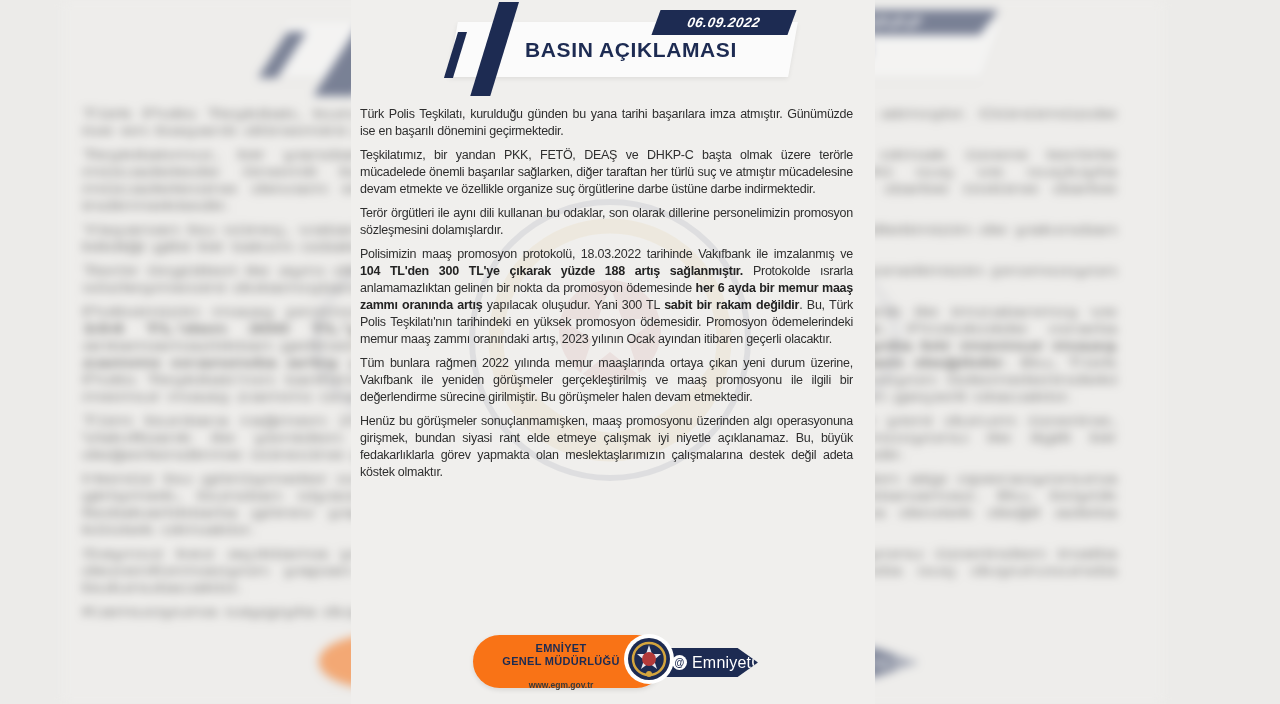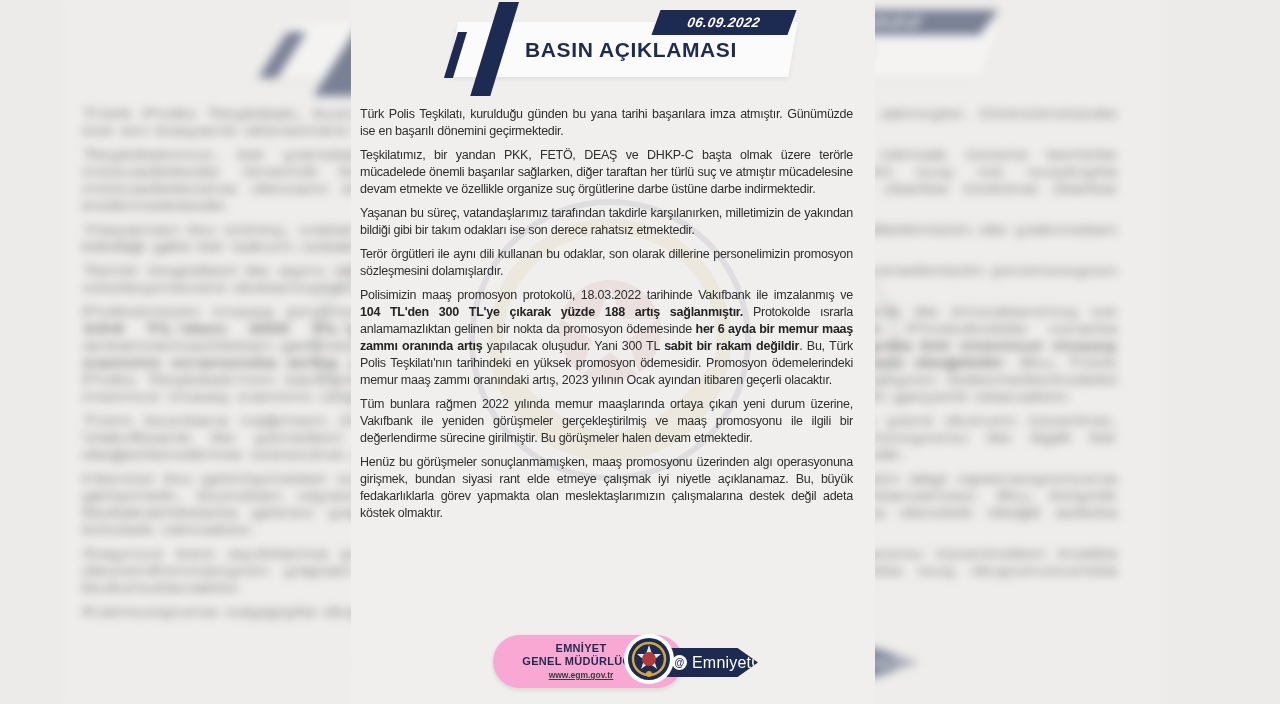--- a/index.html
+++ b/index.html
@@ -48,27 +48,27 @@
   
   .content{
     position:absolute; left:9px; top:106px; width:498px;
     font-size:12.5px; line-height:17px; letter-spacing:-0.25px;
     color:#2e2e2e; text-align:justify; z-index:1;
   }
   .content p{margin:0 5px 7px 0;}
   .content b{font-weight:bold; color:#232323;}
   
   .org-pill{
-    position:absolute; left:142px; top:635px; width:190px; height:53px;
-    background:#f9a8d4; border-radius:27px;
+    position:absolute; left:122px; top:635px; width:190px; height:53px;
+    background:#f97316; border-radius:27px;
     box-shadow:0 2px 5px rgba(0,0,0,0.10); z-index:2;
   }
   .org-text{position:absolute; left:18px; top:7px; width:140px; text-align:center;}
   .org-line{color:#1d2b52; font-size:11px; font-weight:bold; line-height:13px; letter-spacing:0.3px;}
-  .org-site{color:#3a3a3a; font-size:8.5px; font-weight:bold; margin-top:2px;text-decoration:underline;}
+  .org-site{color:#3a3a3a; font-size:8.5px; font-weight:bold; margin-top:12px;}
   .emblem{position:absolute; left:273px; top:634px; width:50px; height:50px; z-index:4;}
   .handle-banner{
     position:absolute; left:305px; top:648px; width:102px; height:29px;
     background:#1d2b52; z-index:3;
     clip-path:polygon(0 0, 80% 0, 100% 50%, 80% 100%, 0 100%);
     display:flex; align-items:center; padding-left:16px; box-sizing:border-box;
   }
   .at-circle{
     width:15px; height:15px; border-radius:50%; background:#ffffff;
     color:#1d2b52; font-size:10px; font-weight:bold; text-align:center;
@@ -165,21 +165,20 @@
         <circle cx="50" cy="50" r="38" fill="none" stroke="#d4a53e" stroke-width="5"></circle>
         <path d="M14,60 Q30,82 50,84 Q70,82 86,60" fill="none" stroke="#d4a53e" stroke-width="6"></path>
         <circle cx="50" cy="47" r="17" fill="#b33a3a"></circle>
         <path d="M50 32 L54 43 L66 43 L56 50 L60 62 L50 54 L40 62 L44 50 L34 43 L46 43 Z" fill="#ffffff" opacity="0.9"></path>
       </svg>
     </div>
 
     <section class="content" id="content">
         <p><span>Türk Polis Teşkilatı, kurulduğu günden bu yana tarihi başarılara imza atmıştır. Günümüzde ise en başarılı dönemini geçirmektedir.</span></p>
         <p><span>Teşkilatımız, bir yandan PKK, FETÖ, DEAŞ ve DHKP-C başta olmak üzere terörle mücadelede önemli başarılar sağlarken, diğer taraftan her türlü suç ve atmıştır mücadelesine devam etmekte ve özellikle organize suç örgütlerine darbe üstüne darbe indirmektedir.</span></p>
-        <p><span>Yaşanan bu süreç, vatandaşlarımız tarafından takdirle karşılanırken, milletimizin de yakından bildiği gibi bir takım odakları ise son derece rahatsız etmektedir.</span></p>
         <p><span>Terör örgütleri ile aynı dili kullanan bu odaklar, son olarak dillerine personelimizin promosyon sözleşmesini dolamışlardır.</span></p>
         <p><span>Polisimizin maaş promosyon protokolü, 18.03.2022 tarihinde Vakıfbank ile imzalanmış ve </span><b>104 TL'den 300 TL'ye çıkarak yüzde 188 artış sağlanmıştır.</b><span> Protokolde ısrarla anlamamazlıktan gelinen bir nokta da promosyon ödemesinde </span><b>her 6 ayda bir memur maaş zammı oranında artış</b><span> yapılacak oluşudur. Yani 300 TL </span><b>sabit bir rakam değildir</b><span>. Bu, Türk Polis Teşkilatı'nın tarihindeki en yüksek promosyon ödemesidir. Promosyon ödemelerindeki memur maaş zammı oranındaki artış, 2023 yılının Ocak ayından itibaren geçerli olacaktır.</span></p>
         <p><span>Tüm bunlara rağmen 2022 yılında memur maaşlarında ortaya çıkan yeni durum üzerine, Vakıfbank ile yeniden görüşmeler gerçekleştirilmiş ve maaş promosyonu ile ilgili bir değerlendirme sürecine girilmiştir. Bu görüşmeler halen devam etmektedir.</span></p>
         <p><span>Henüz bu görüşmeler sonuçlanmamışken, maaş promosyonu üzerinden algı operasyonuna girişmek, bundan siyasi rant elde etmeye çalışmak iyi niyetle açıklanamaz. Bu, büyük fedakarlıklarla görev yapmakta olan meslektaşlarımızın çalışmalarına destek değil adeta köstek olmaktır.</span></p>
       </section>
 
     <footer>
       <div class="org-pill">
         <div class="org-text">
           <div class="org-line">EMNİYET</div>

